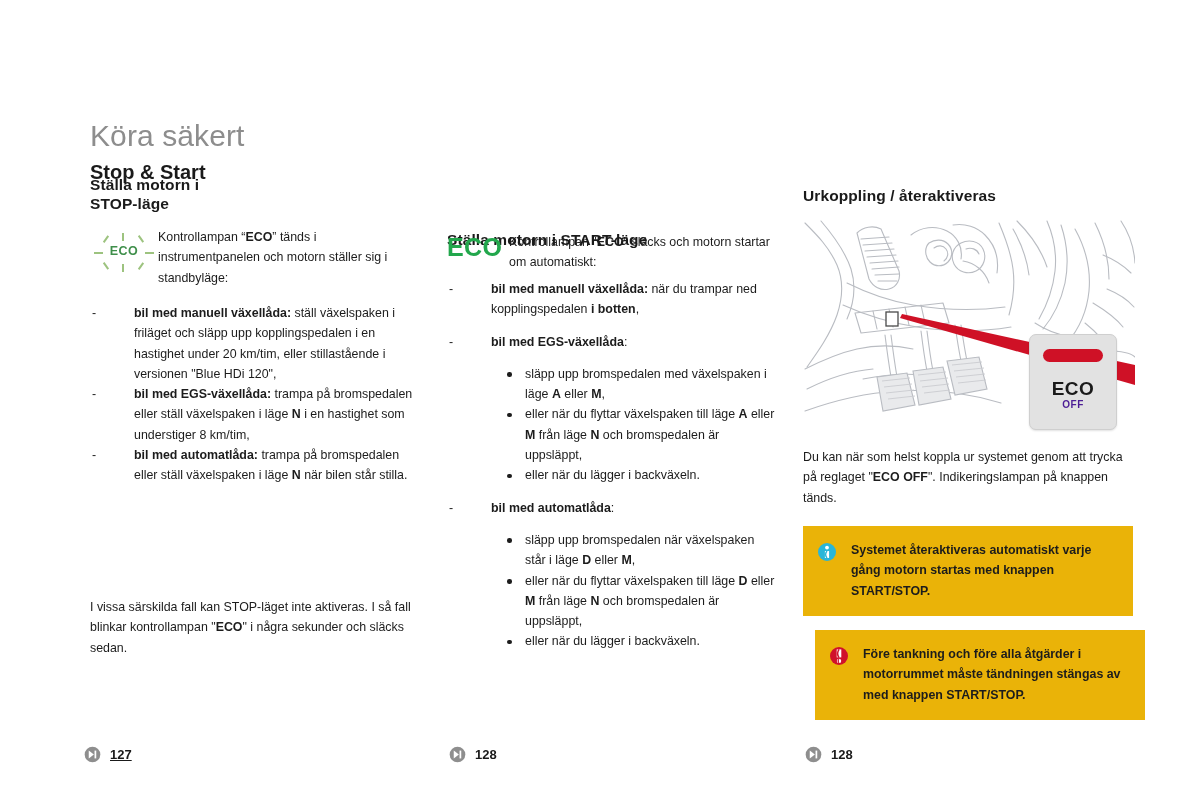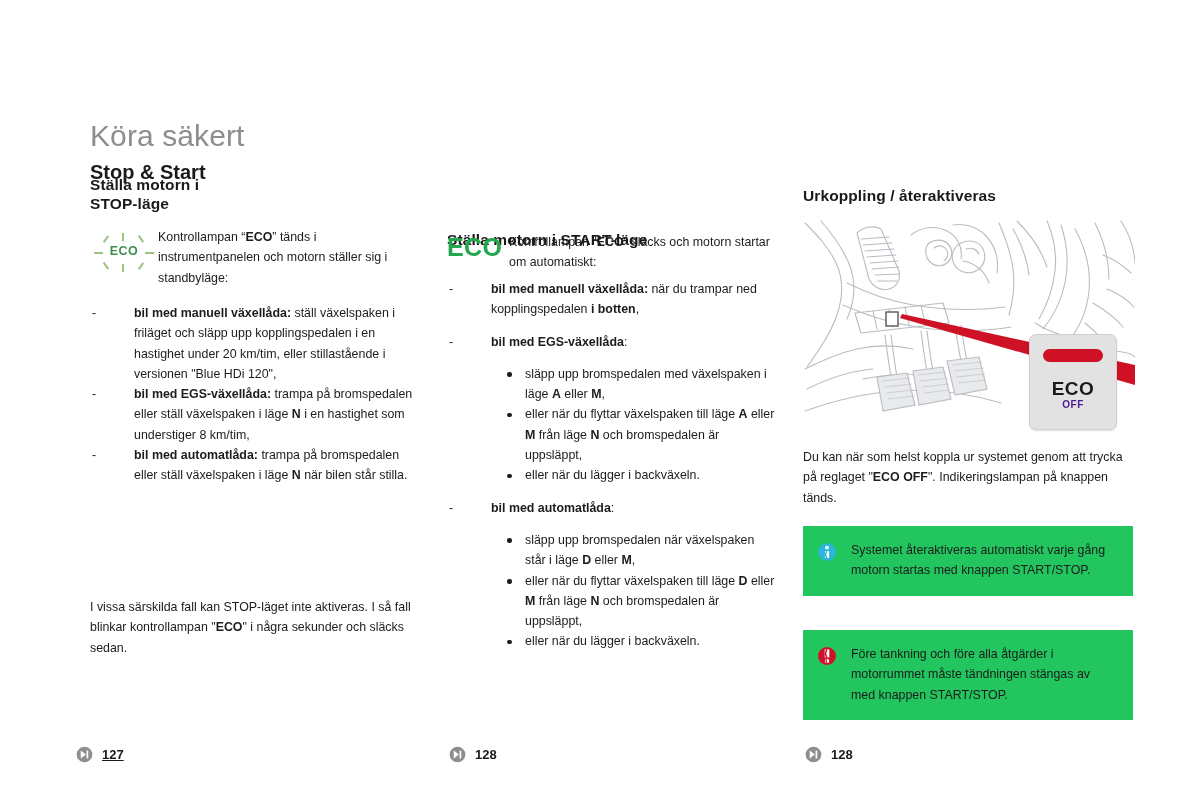--- a/index.html
+++ b/index.html
@@ -85,22 +85,22 @@
     position:absolute;left:0;right:0;top:43px;text-align:center;
     font-size:19px;font-weight:bold;color:#1a1a1a;letter-spacing:.5px;
   }
   .ecooff-btn .lbl2{
     position:absolute;left:0;right:0;top:64px;text-align:center;
     font-size:10px;font-weight:bold;color:#4c1d95;letter-spacing:.5px;
   }
 
   
   .note{
-    position:absolute;left:803px;width:330px;background:#22c55e;
-    display:flex;padding:14px 16px 15px 14px;box-sizing:border-box;
+    position:absolute;left:803px;width:330px;background:#eab308;
+    display:flex;padding:14px 16px 15px 14px;box-sizing:border-box;font-weight:bold;
   }
   .note .ic{flex:0 0 34px;padding-top:2px;}
   .note .nt{flex:1;font-size:12.4px;line-height:20.3px;color:#1c1c1c;}
 
   
   .pref{position:absolute;display:flex;align-items:center;gap:9px;}
   .pref .num{font-size:13px;font-weight:bold;color:#1a1a1a;}
 </style>
 </head>
 <body>
@@ -134,21 +134,21 @@
   </div>
 
   <ul class="dash body" style="position:absolute;left:90px;top:303px;width:335px;">
     <li><b>bil med manuell växellåda:</b> ställ växelspaken i friläget och släpp upp kopplingspedalen i en hastighet under 20 km/tim, eller stillastående i versionen "Blue HDi 120",</li>
     <li><b>bil med EGS-växellåda:</b> trampa på bromspedalen eller ställ växelspaken i läge <b>N</b> i en hastighet som understiger 8 km/tim,</li>
     <li><b>bil med automatlåda:</b> trampa på bromspedalen eller ställ växelspaken i läge <b>N</b> när bilen står stilla.</li>
   </ul>
 
   <div class="body" style="position:absolute;left:90px;top:597px;width:330px;">I vissa särskilda fall kan STOP-läget inte aktiveras. I så fall blinkar kontrollampan "<b>ECO</b>" i några sekunder och släcks sedan.</div>
 
-  <div class="pref" style="left:76px;top:746px;text-decoration:underline;">
+  <div class="pref" style="left:84px;top:746px;text-decoration:underline;">
     <svg width="17" height="17" viewBox="0 0 20 20">
       <circle cx="10" cy="10" r="9.2" fill="#8e8e8e"></circle>
       <path d="M5.6 5.4 L11.6 10 L5.6 14.6 Z" fill="#ffffff"></path>
       <rect x="12.4" y="5.4" width="2" height="9.2" fill="#ffffff"></rect>
     </svg>
     <span class="num">127</span>
   </div>
 
   <div class="c2-h h-sec">Ställa motorn i START-läge</div>
 
@@ -297,21 +297,21 @@
       <svg width="20" height="20" viewBox="0 0 20 20">
         <circle cx="10" cy="10" r="9" fill="#29b6d8"></circle>
         <circle cx="10" cy="5.6" r="1.9" fill="#ffffff"></circle>
         <path d="M7.9 9 H12.1 V16 H7.9 Z" fill="#ffffff"></path>
         <path d="M10 9 C 8.4 11, 8.4 14, 10 16" stroke="#29b6d8" stroke-width="1.4" fill="none"></path>
       </svg>
     </div>
     <div class="nt">Systemet återaktiveras automatiskt varje gång motorn startas med knappen START/STOP.</div>
   </div>
 
-  <div class="note" style="top:630px;">
+  <div class="note" style="top:630px;margin-left:12px;">
     <div class="ic">
       <svg width="20" height="20" viewBox="0 0 20 20">
         <circle cx="10" cy="10" r="9" fill="#d0112b"></circle>
         <path d="M7.7 3.4 H12.3 V11.4 H7.7 Z" fill="#ffffff"></path>
         <circle cx="10" cy="14.9" r="2.2" fill="#ffffff"></circle>
         <path d="M10 3.4 C 8.3 6, 8.3 9.2, 10 11.6" stroke="#d0112b" stroke-width="1.5" fill="none"></path>
         <path d="M10 13.2 C 8.9 14, 8.9 15.8, 10 16.8" stroke="#d0112b" stroke-width="1.3" fill="none"></path>
       </svg>
     </div>
     <div class="nt">Före tankning och före alla åtgärder i motorrummet måste tändningen stängas av med knappen START/STOP.</div>

